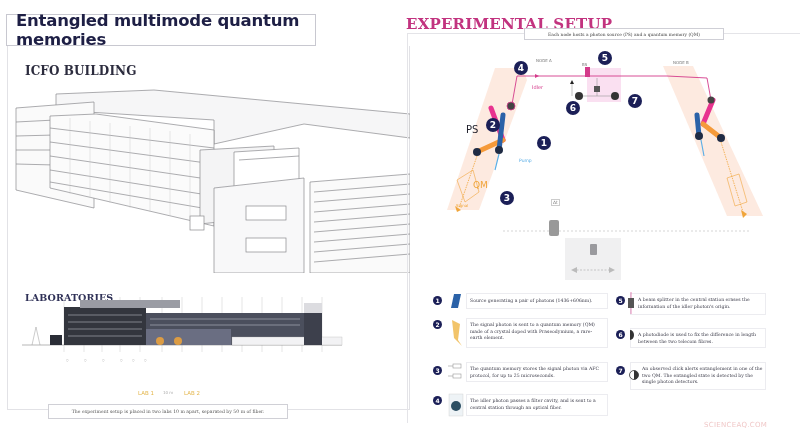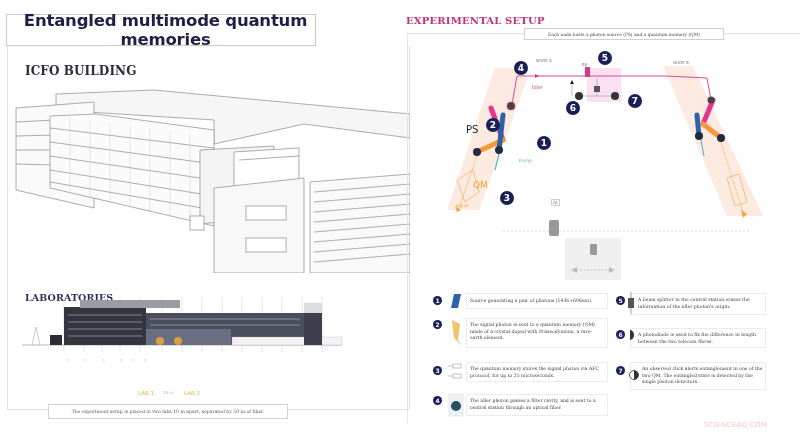--- a/index.html
+++ b/index.html
@@ -1,38 +1,38 @@
 <!DOCTYPE html>
 <html><head>
 <meta charset="utf-8">
 <style>
   * { box-sizing: border-box; margin: 0; padding: 0; }
   html, body { width: 800px; height: 439px; background: #ffffff; overflow: hidden; }
   body { position: relative; font-family: "DejaVu Serif", serif; color: #2a2a3a; }
 
   .title-box { position: absolute; left: 6px; top: 14px; width: 310px; height: 32px; border: 1px solid #c8c8d0; background: #fff; display: flex; align-items: center; padding-left: 9px; }
-  .title-text { font-family: "DejaVu Sans", sans-serif; font-weight: bold; font-size: 16.5px; color: #1e1f45; letter-spacing: -0.2px; text-align: center; }
+  .title-text { font-family: "DejaVu Sans", sans-serif; font-weight: bold; font-size: 16.5px; color: #1e1f45; letter-spacing: -0.2px; }
 
   .left-panel { position: absolute; left: 7px; top: 46px; width: 403px; height: 364px; border-left: 1px solid #e2e2e6; border-right: 1px solid #e2e2e6; border-bottom: 1px solid #e2e2e6; }
   .section-label { position: absolute; font-family: "DejaVu Serif", serif; font-weight: bold; font-size: 10px; color: #2c2c3e; letter-spacing: 0.1px; }
   .section-label.icfo { left: 25px; top: 64px; font-size: 12px; }
   .section-label.labs { left: 25px; top: 280px; font-size: 9.5px; color: #2f3157; margin-top: 12px; }
 
   .building-svg { position: absolute; left: 14px; top: 88px; }
   .elev-svg { position: absolute; left: 22px; top: 297px; }
 
   .lab-label { position: absolute; font-family: "DejaVu Sans", sans-serif; font-size: 5.5px; color: #e3b54a; }
   .lab-label.l1 { left: 138px; top: 390px; }
   .lab-label.l2 { left: 184px; top: 390px; }
   .lab-dist { position: absolute; left: 163px; top: 390px; font-size: 4px; color: #aaa; font-family: "DejaVu Sans", sans-serif; }
 
   .caption-box { position: absolute; left: 48px; top: 404px; width: 240px; height: 15px; border: 1px solid #d0d0d6; background: #fff; display: flex; align-items: center; justify-content: center; }
   .caption-text { font-size: 4.6px; color: #555; font-family: "DejaVu Serif", serif; }
 
-  .setup-title { position: absolute; left: 406px; top: 15px; font-family: "DejaVu Serif", serif; font-weight: bold; font-size: 10px; color: #c2337f; letter-spacing: 0.2px; }
+  .setup-title { position: absolute; left: 406px; top: 15px; font-family: "DejaVu Serif", serif; font-weight: bold; font-size: 15px; color: #c2337f; letter-spacing: 0.2px; }
   .setup-frame { position: absolute; left: 407px; top: 33px; width: 393px; height: 390px; border-top: 1px solid #e4e4e8; border-left: 1px solid #e4e4e8; }
   .setup-sub-box { position: absolute; left: 524px; top: 28px; width: 200px; height: 12px; border: 1px solid #cfcfd6; background: #fff; display: flex; align-items: center; justify-content: center; }
   .setup-sub-text { font-size: 4.4px; color: #444; font-family: "DejaVu Serif", serif; }
 
   .diagram-svg { position: absolute; left: 407px; top: 40px; }
 
   .num-badge { position: absolute; width: 14px; height: 14px; border-radius: 50%; background: #1b1f57; color: #fff; font-family: "DejaVu Sans", sans-serif; font-weight: bold; font-size: 9px; display: flex; align-items: center; justify-content: center; }
   .ps-label { position: absolute; left: 466px; top: 124px; font-family: "DejaVu Sans", sans-serif; font-size: 10px; color: #1f1f2a; }
   .qm-label { position: absolute; left: 453px; top: 180px; font-family: "DejaVu Sans", sans-serif; font-size: 9px; color: #f0a53a; margin-left: 20px; }
   .small-lbl { position: absolute; font-family: "DejaVu Sans", sans-serif; font-size: 4px; color: #777; }

